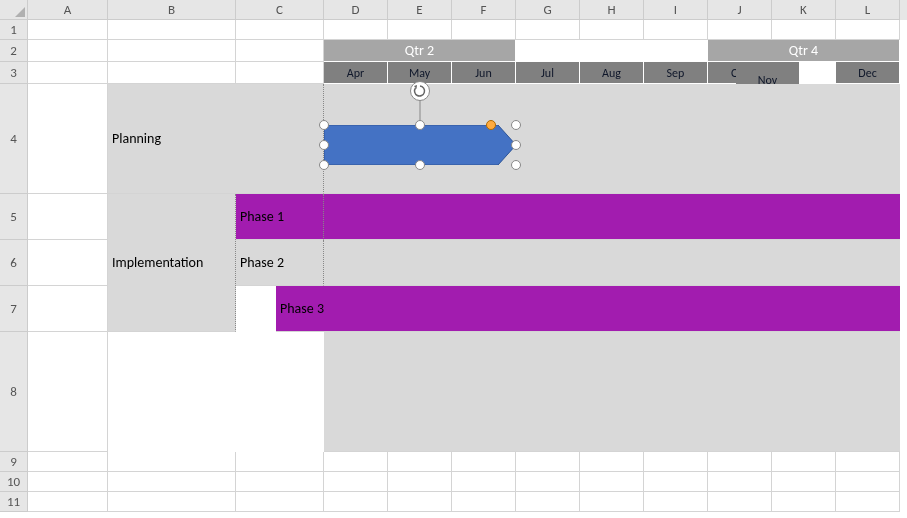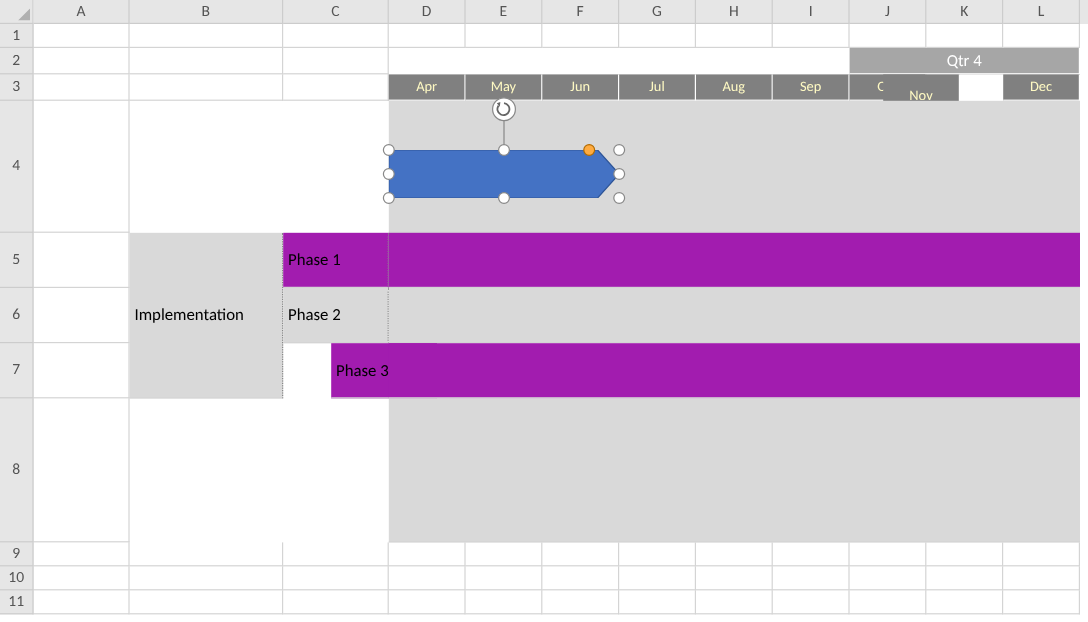--- a/index.html
+++ b/index.html
@@ -76,21 +76,21 @@
     .cell.shaded-dark  { background: #a21caf; }
     .cell.hdr-grey {
       background: #a6a6a6;
       color: #fff;
       justify-content: center;
       border-right: 1px solid #fff;
       border-bottom: 1px solid #fff;
     }
     .cell.hdr-dkgrey {
       background: #808080;
-      color: #fef9c3;
+      color: #0f172a;
       justify-content: center;
       font-size: 12px;
       border-right: 1px solid #fff;
       border-bottom: 1px solid #fff;
     }
     .cell.dotted-right { border-right: 1px dotted #888; }
     .shape-container {
       position: absolute;
       pointer-events: auto;
     }
@@ -223,32 +223,34 @@
       <div class="cell" style="left: 616px; top: 0px; width: 64px; height: 20px;"></div>
       <div class="cell" style="left: 552px; top: 0px; width: 64px; height: 20px;"></div>
       <div class="cell" style="left: 488px; top: 0px; width: 64px; height: 20px;"></div>
       <div class="cell" style="left: 424px; top: 0px; width: 64px; height: 20px;"></div>
       <div class="cell" style="left: 360px; top: 0px; width: 64px; height: 20px;"></div>
       <div class="cell" style="left: 296px; top: 0px; width: 64px; height: 20px;"></div>
       <div class="cell" style="left: 208px; top: 0px; width: 88px; height: 20px;"></div>
       <div class="cell" style="left: 80px; top: 0px; width: 128px; height: 20px;"></div>
       <div class="cell" style="left: 0px; top: 0px; width: 80px; height: 20px;"></div>
 
+    <div class="cell hdr-grey" style="top: 20px; height: 22px; left: 296px; width: 192px;">Qtr 2</div>
     <div class="cell hdr-grey" style="top: 20px; height: 22px; left: 680px; width: 192px;">Qtr 4</div>
 
     <div class="cell hdr-dkgrey" style="top: 42px; height: 22px; left: 296px; width: 64px;">Apr</div>
     <div class="cell hdr-dkgrey" style="top: 42px; height: 22px; left: 360px; width: 64px;">May</div>
     <div class="cell hdr-dkgrey" style="top: 42px; height: 22px; left: 424px; width: 64px;">Jun</div>
     <div class="cell hdr-dkgrey" style="top: 42px; height: 22px; left: 488px; width: 64px;">Jul</div>
     <div class="cell hdr-dkgrey" style="top: 42px; height: 22px; left: 552px; width: 64px;">Aug</div>
     <div class="cell hdr-dkgrey" style="top: 42px; height: 22px; left: 616px; width: 64px;">Sep</div>
     <div class="cell hdr-dkgrey" style="top: 42px; height: 22px; left: 680px; width: 64px;">Oct</div>
     <div class="cell hdr-dkgrey" style="top: 42px; height: 36px; left: 708px; width: 64px;">Nov</div>
     <div class="cell hdr-dkgrey" style="top: 42px; height: 22px; left: 808px; width: 64px;">Dec</div>
 
+    <div class="cell shaded-light dotted-right" style="top: 64px; height: 110px; left: 80px; width: 216px;">Planning</div>
     <div class="cell shaded-light" style="top: 64px; height: 110px; border-right: none; left: 296px; width: 576px;"></div>
 
     <div class="cell shaded-light dotted-right" style="top: 174px; height: 138px; left: 80px; width: 128px;">Implementation</div>
     <div class="cell shaded-dark dotted-right" style="top: 174px; height: 46px; left: 208px; width: 88px;">Phase 1</div>
     <div class="cell shaded-dark" style="top: 174px; height: 46px; border-right: none; left: 296px; width: 576px;"></div>
     <div class="cell shaded-light dotted-right" style="top: 220px; height: 46px; left: 208px; width: 88px;">Phase 2</div>
     <div class="cell shaded-light" style="top: 220px; height: 46px; border-right: none; left: 296px; width: 576px;"></div>
     <div class="cell shaded-dark dotted-right" style="top: 266px; height: 46px; left: 208px; width: 88px; margin-left: 40px;">Phase 3</div>
     <div class="cell shaded-dark" style="top: 266px; height: 46px; border-right: none; left: 296px; width: 576px;"></div>
 

